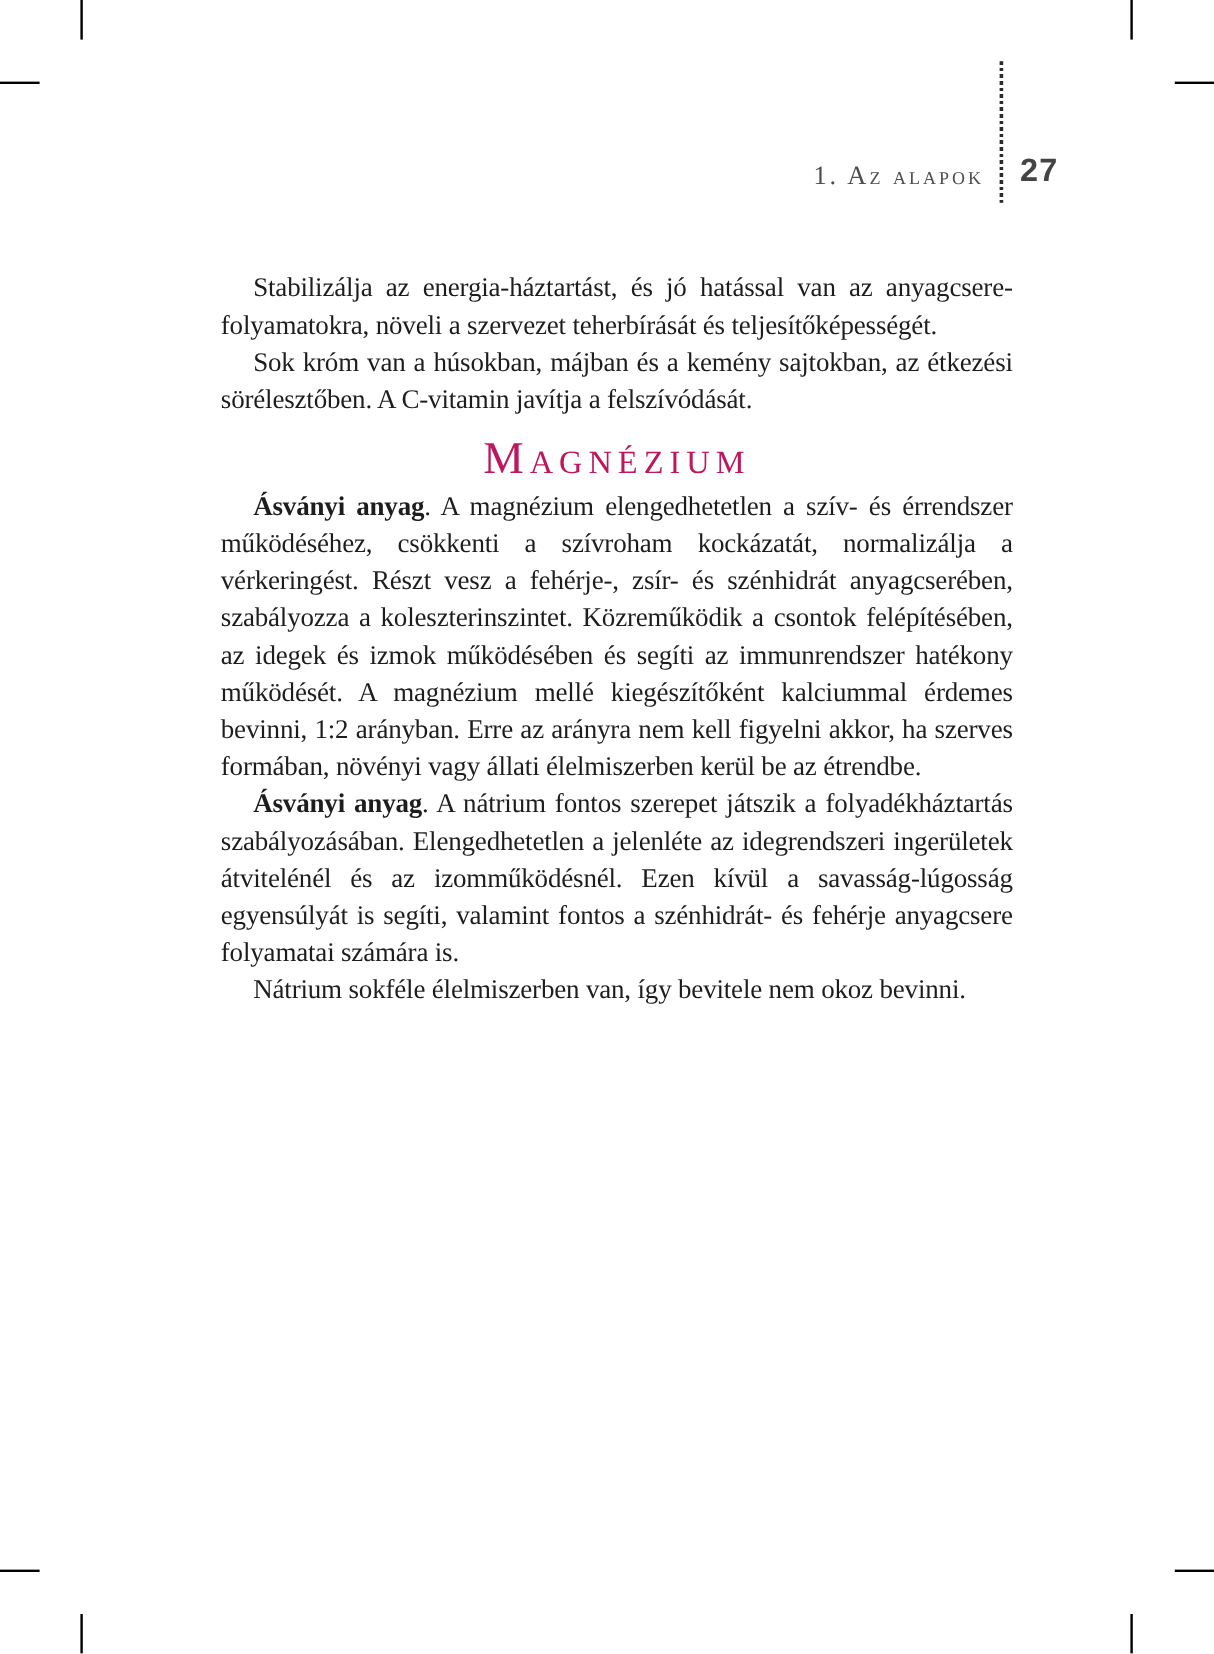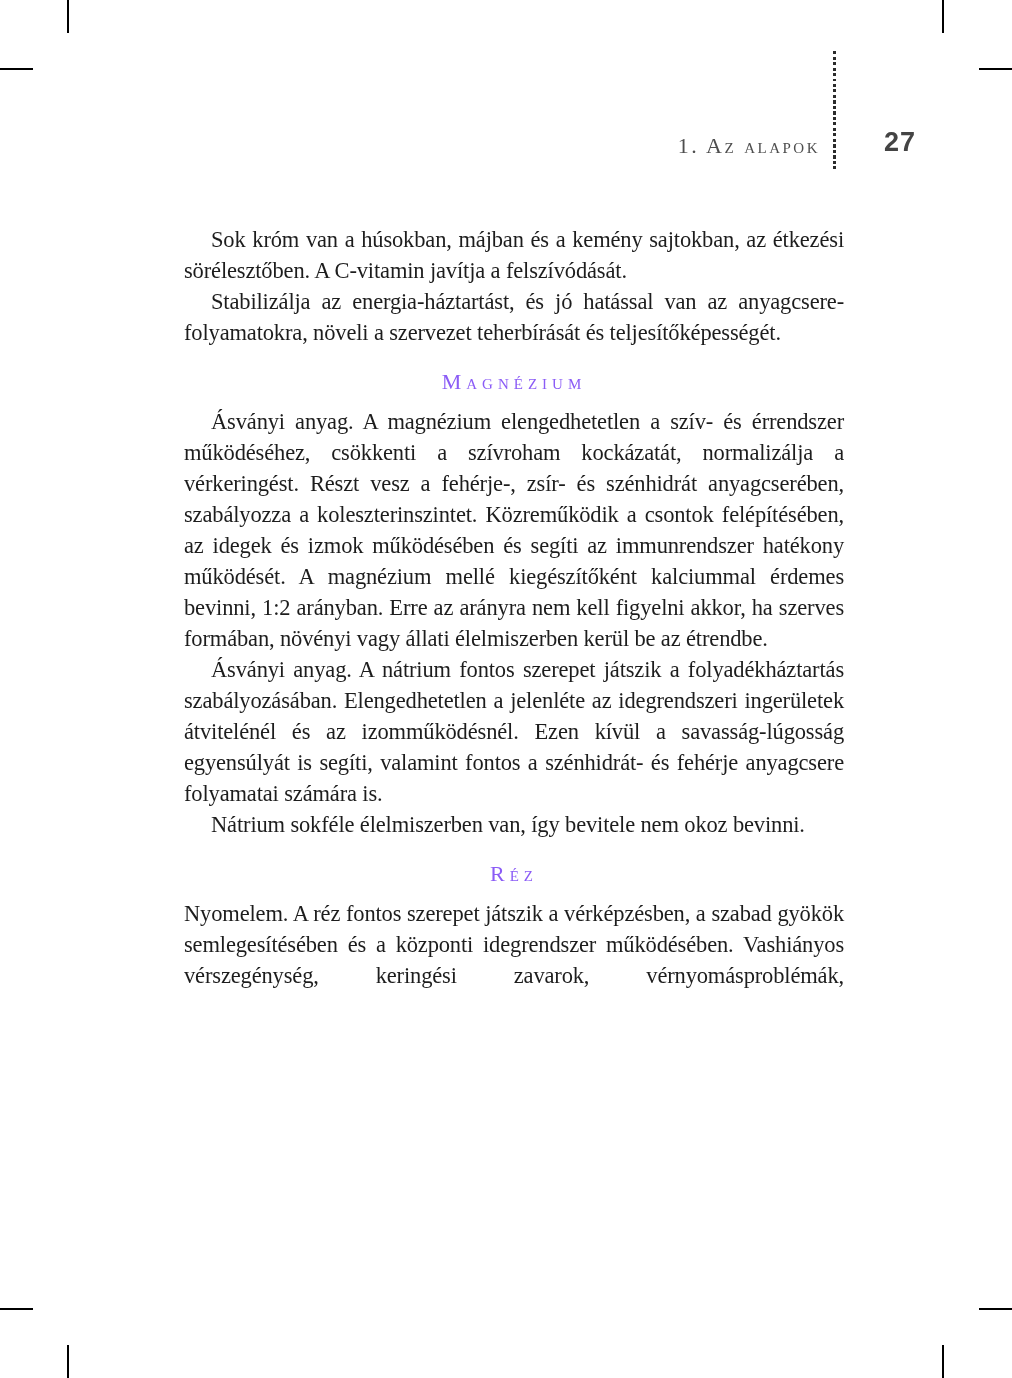--- a/index.html
+++ b/index.html
@@ -47,21 +47,21 @@
       width: 3px;
       height: 118px;
       background-image: repeating-linear-gradient(
         to bottom,
         #2b2b2b 0px, #2b2b2b 3px,
         transparent 3px, transparent 5.5px
       );
     }
     .pagenum {
       position: absolute;
-      left: 884px;
+      left: 850px;
       top: 127px;
       font-family: "Liberation Sans", "DejaVu Sans", sans-serif;
       font-size: 27px;
       font-weight: 700;
       color: #444444;
       letter-spacing: 1px;
       text-align: center;
     }
     
     main.content {
@@ -74,28 +74,28 @@
       font-size: 22.5px;
       line-height: 31px;
       text-align: justify;
       text-indent: 27px;
       color: var(--text);
       letter-spacing: -0.15px;
       hyphens: auto;
     }
     p.body-p.no-indent { text-indent: 0; }
     p.body-p.cut { text-align-last: justify; }
-    p.body-p .lead { font-weight: 400; }
+    p.body-p .lead { font-weight: 700; }
     h2.sec-h {
       font-variant: small-caps;
       font-weight: 400;
-      font-size: 22px;
+      font-size: 38px;
       letter-spacing: 5px;
       text-align: center;
-      color: #8b5cf6;
+      color: #be185d;
       margin: 16px 0 6px 0;
       line-height: 36px;
     }
   </style>
 </head>
 <body>
 
 <div class="page">
 
   <div class="crop tl-v"></div>
@@ -108,33 +108,29 @@
   <div class="crop br-v"></div>
 
   <header>
     <div class="chapter">1. Az alapok</div>
     <div class="header-divider"></div>
     <div class="pagenum">27</div>
   </header>
 
   <main class="content">
 
+    <p class="body-p">Stabilizálja az energia-háztartást, és jó hatással van az anyagcsere-folyamatokra, növeli a szervezet teherbírását és teljesítőképességét.</p>
+
     <p class="body-p">Sok króm van a húsokban, májban és a kemény sajtokban, az étkezési sörélesztőben. A C-vitamin javítja a felszívódását.</p>
-
-    <p class="body-p">Stabilizálja az energia-háztartást, és jó hatással van az anyagcsere-folyamatokra, növeli a szervezet teherbírását és teljesítőképességét.</p>
 
     <section>
       <h2 class="sec-h">Magnézium</h2>
       <p class="body-p"><span class="lead">Ásványi anyag</span><span>. A magnézium elengedhetetlen a szív- és érrendszer működéséhez, csökkenti a szívroham kockázatát, normalizálja a vérkeringést. Részt vesz a fehérje-, zsír- és szénhidrát anyagcserében, szabályozza a koleszterinszintet. Közreműködik a csontok felépítésében, az idegek és izmok működésében és segíti az immunrendszer hatékony működését. A magnézium mellé kiegészítőként kalciummal érdemes bevinni, 1:2 arányban. Erre az arányra nem kell figyelni akkor, ha szerves formában, növényi vagy állati élelmiszerben kerül be az étrendbe.</span></p>
     </section>
 
     <section>
       <p class="body-p"><span class="lead">Ásványi anyag</span><span>. A nátrium fontos szerepet játszik a folyadékháztartás szabályozásában. Elengedhetetlen a jelenléte az idegrendszeri ingerületek átvitelénél és az izomműködésnél. Ezen kívül a savasság-lúgosság egyensúlyát is segíti, valamint fontos a szénhidrát- és fehérje anyagcsere folyamatai számára is.</span></p>
       <p class="body-p">Nátrium sokféle élelmiszerben van, így bevitele nem okoz bevinni.</p>
     </section>
 
-    <section>
-      <h2 class="sec-h">Réz</h2>
-      <p class="body-p no-indent cut"><span class="lead">Nyomelem</span><span>. A réz fontos szerepet játszik a vérképzésben, a szabad gyökök semlegesítésében és a központi idegrendszer működésében. Vashiányos vérszegénység, keringési zavarok, vérnyomásproblémák,</span></p>
-    </section>
 
   </main>
 </div>
 
 </body></html>

